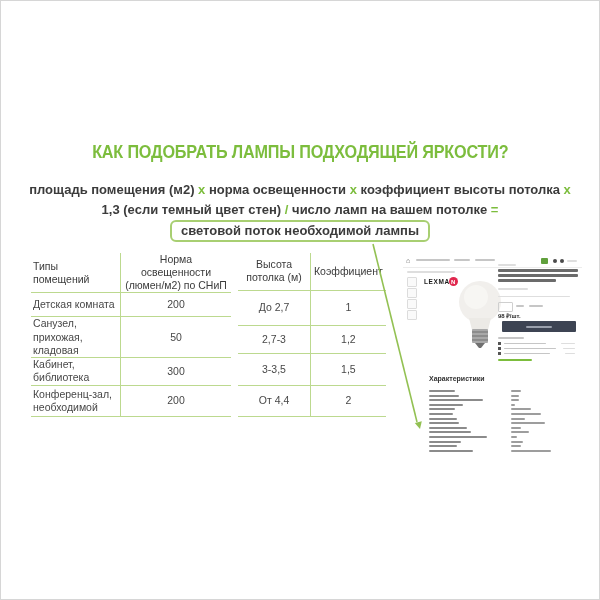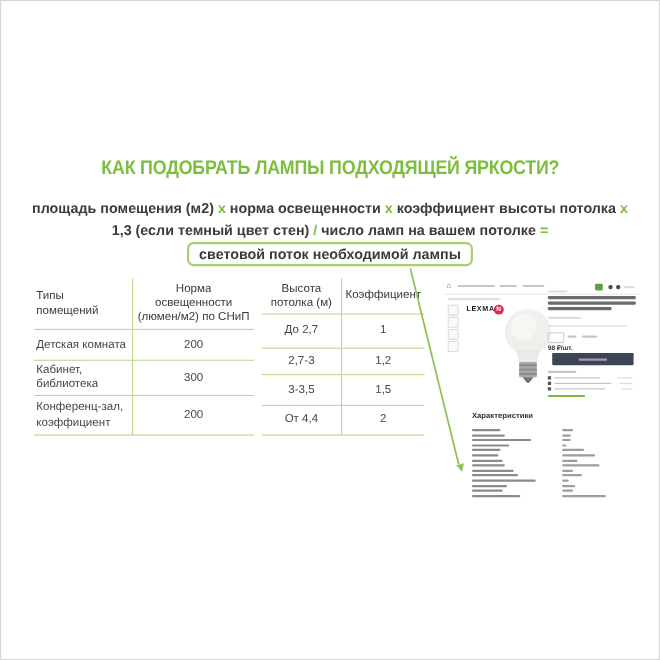--- a/index.html
+++ b/index.html
@@ -101,25 +101,29 @@
       <tbody>
           <tr class="hdr">
         <td style="height:32px">Типы помещений</td>
         <td>Норма освещенности (люмен/м2) по СНиП</td>
       </tr>
       <tr>
         <td style="height:23px">Детская комната</td>
         <td>200</td>
       </tr>
       <tr>
+        <td style="height:27px">Санузел, прихожая, кладовая</td>
+        <td>50</td>
+      </tr>
+      <tr>
         <td style="height:27px">Кабинет, библиотека</td>
         <td>300</td>
       </tr>
       <tr>
-        <td style="height:30px">Конференц-зал, коэффициент</td>
+        <td style="height:30px">Конференц-зал, необходимой</td>
         <td>200</td>
       </tr>
     </tbody>
       </table>
     <table class="t-right">
       <tbody>
           <tr class="hdr">
         <td style="height:32px">Высота потолка (м)</td>
         <td>Коэффициент</td>
       </tr>

